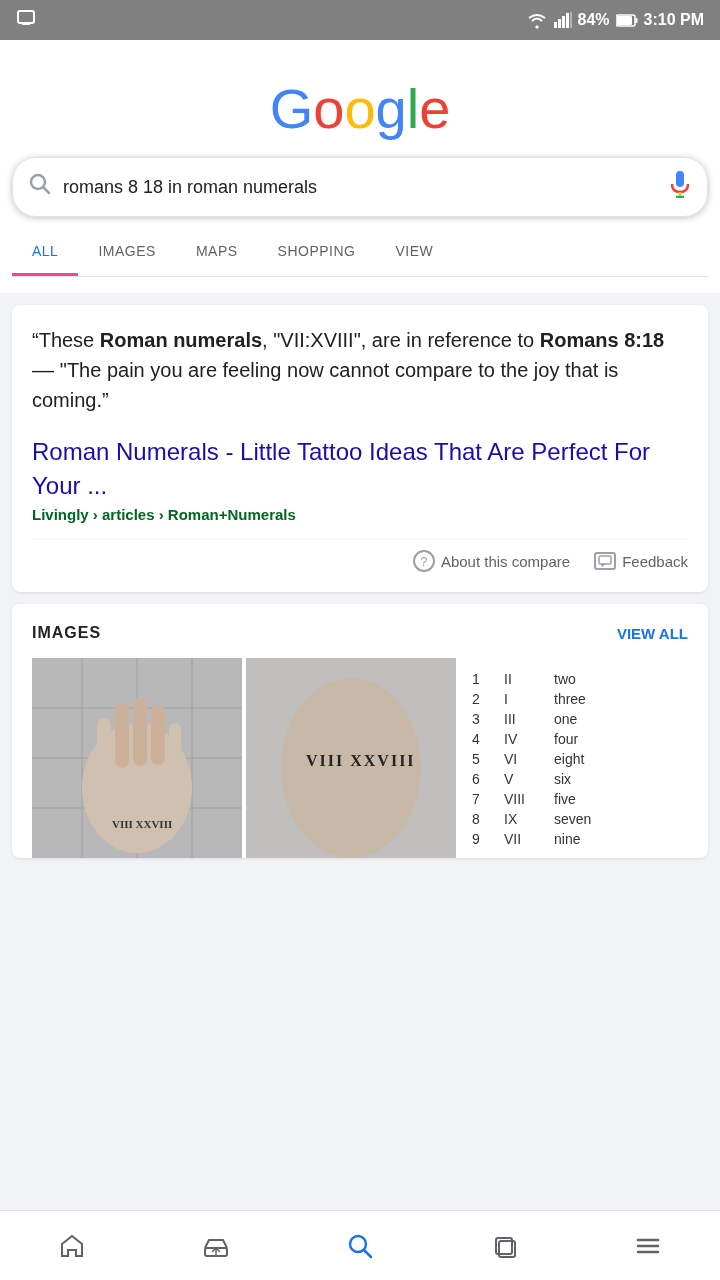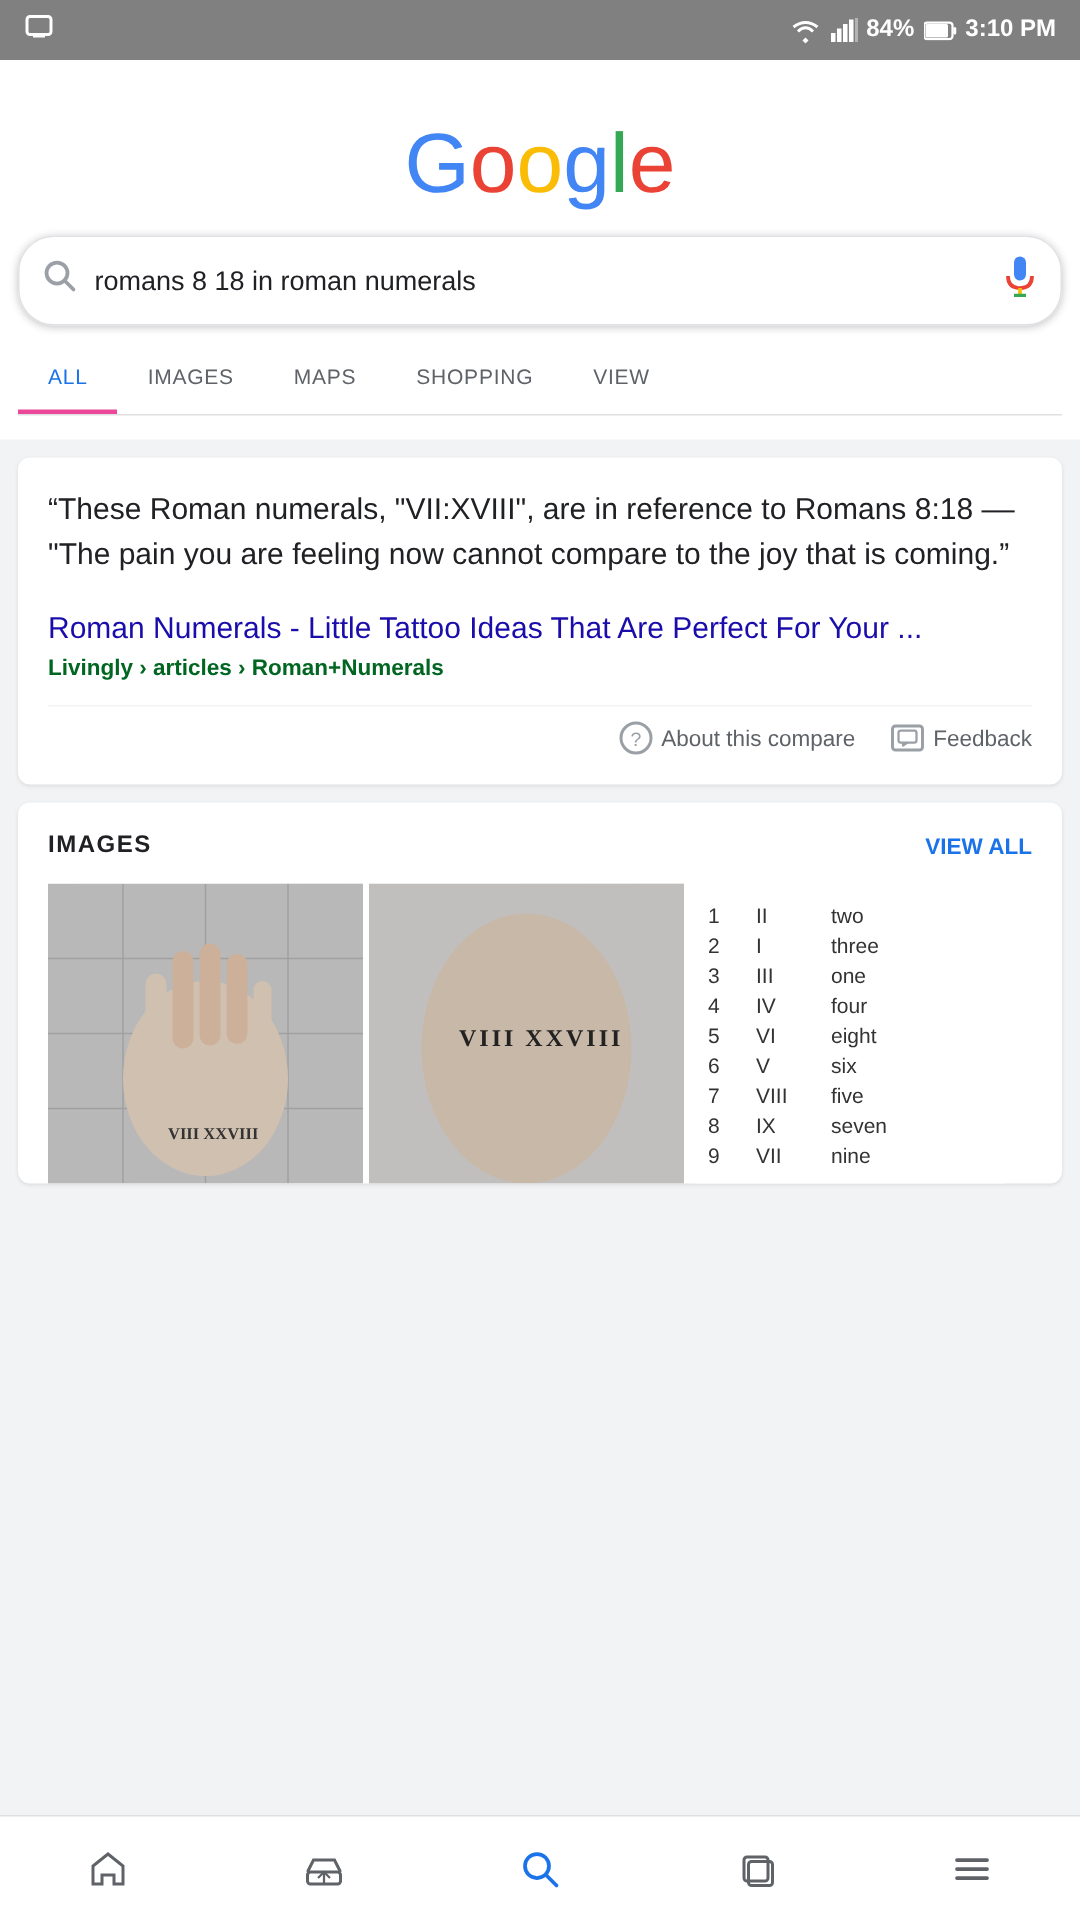--- a/index.html
+++ b/index.html
@@ -119,26 +119,26 @@
       box-shadow: 0 1px 3px rgba(0,0,0,0.1);
     }
 
     .result-text {
       font-size: 20px;
       color: #202124;
       line-height: 1.5;
       margin-bottom: 20px;
     }
     .result-text b {
-      font-weight: 400;
+      font-weight: 700;
     }
 
     .result-link {
       color: #1a0dab;
-      font-size: 20px;
+      font-size: 24px;
       line-height: 1.4;
       text-decoration: none;
       display: block;
       margin-bottom: 4px;
     }
     .result-source {
       color: #006621;
       font-size: 15px;
       margin-bottom: 16px;
       font-weight: bold;

